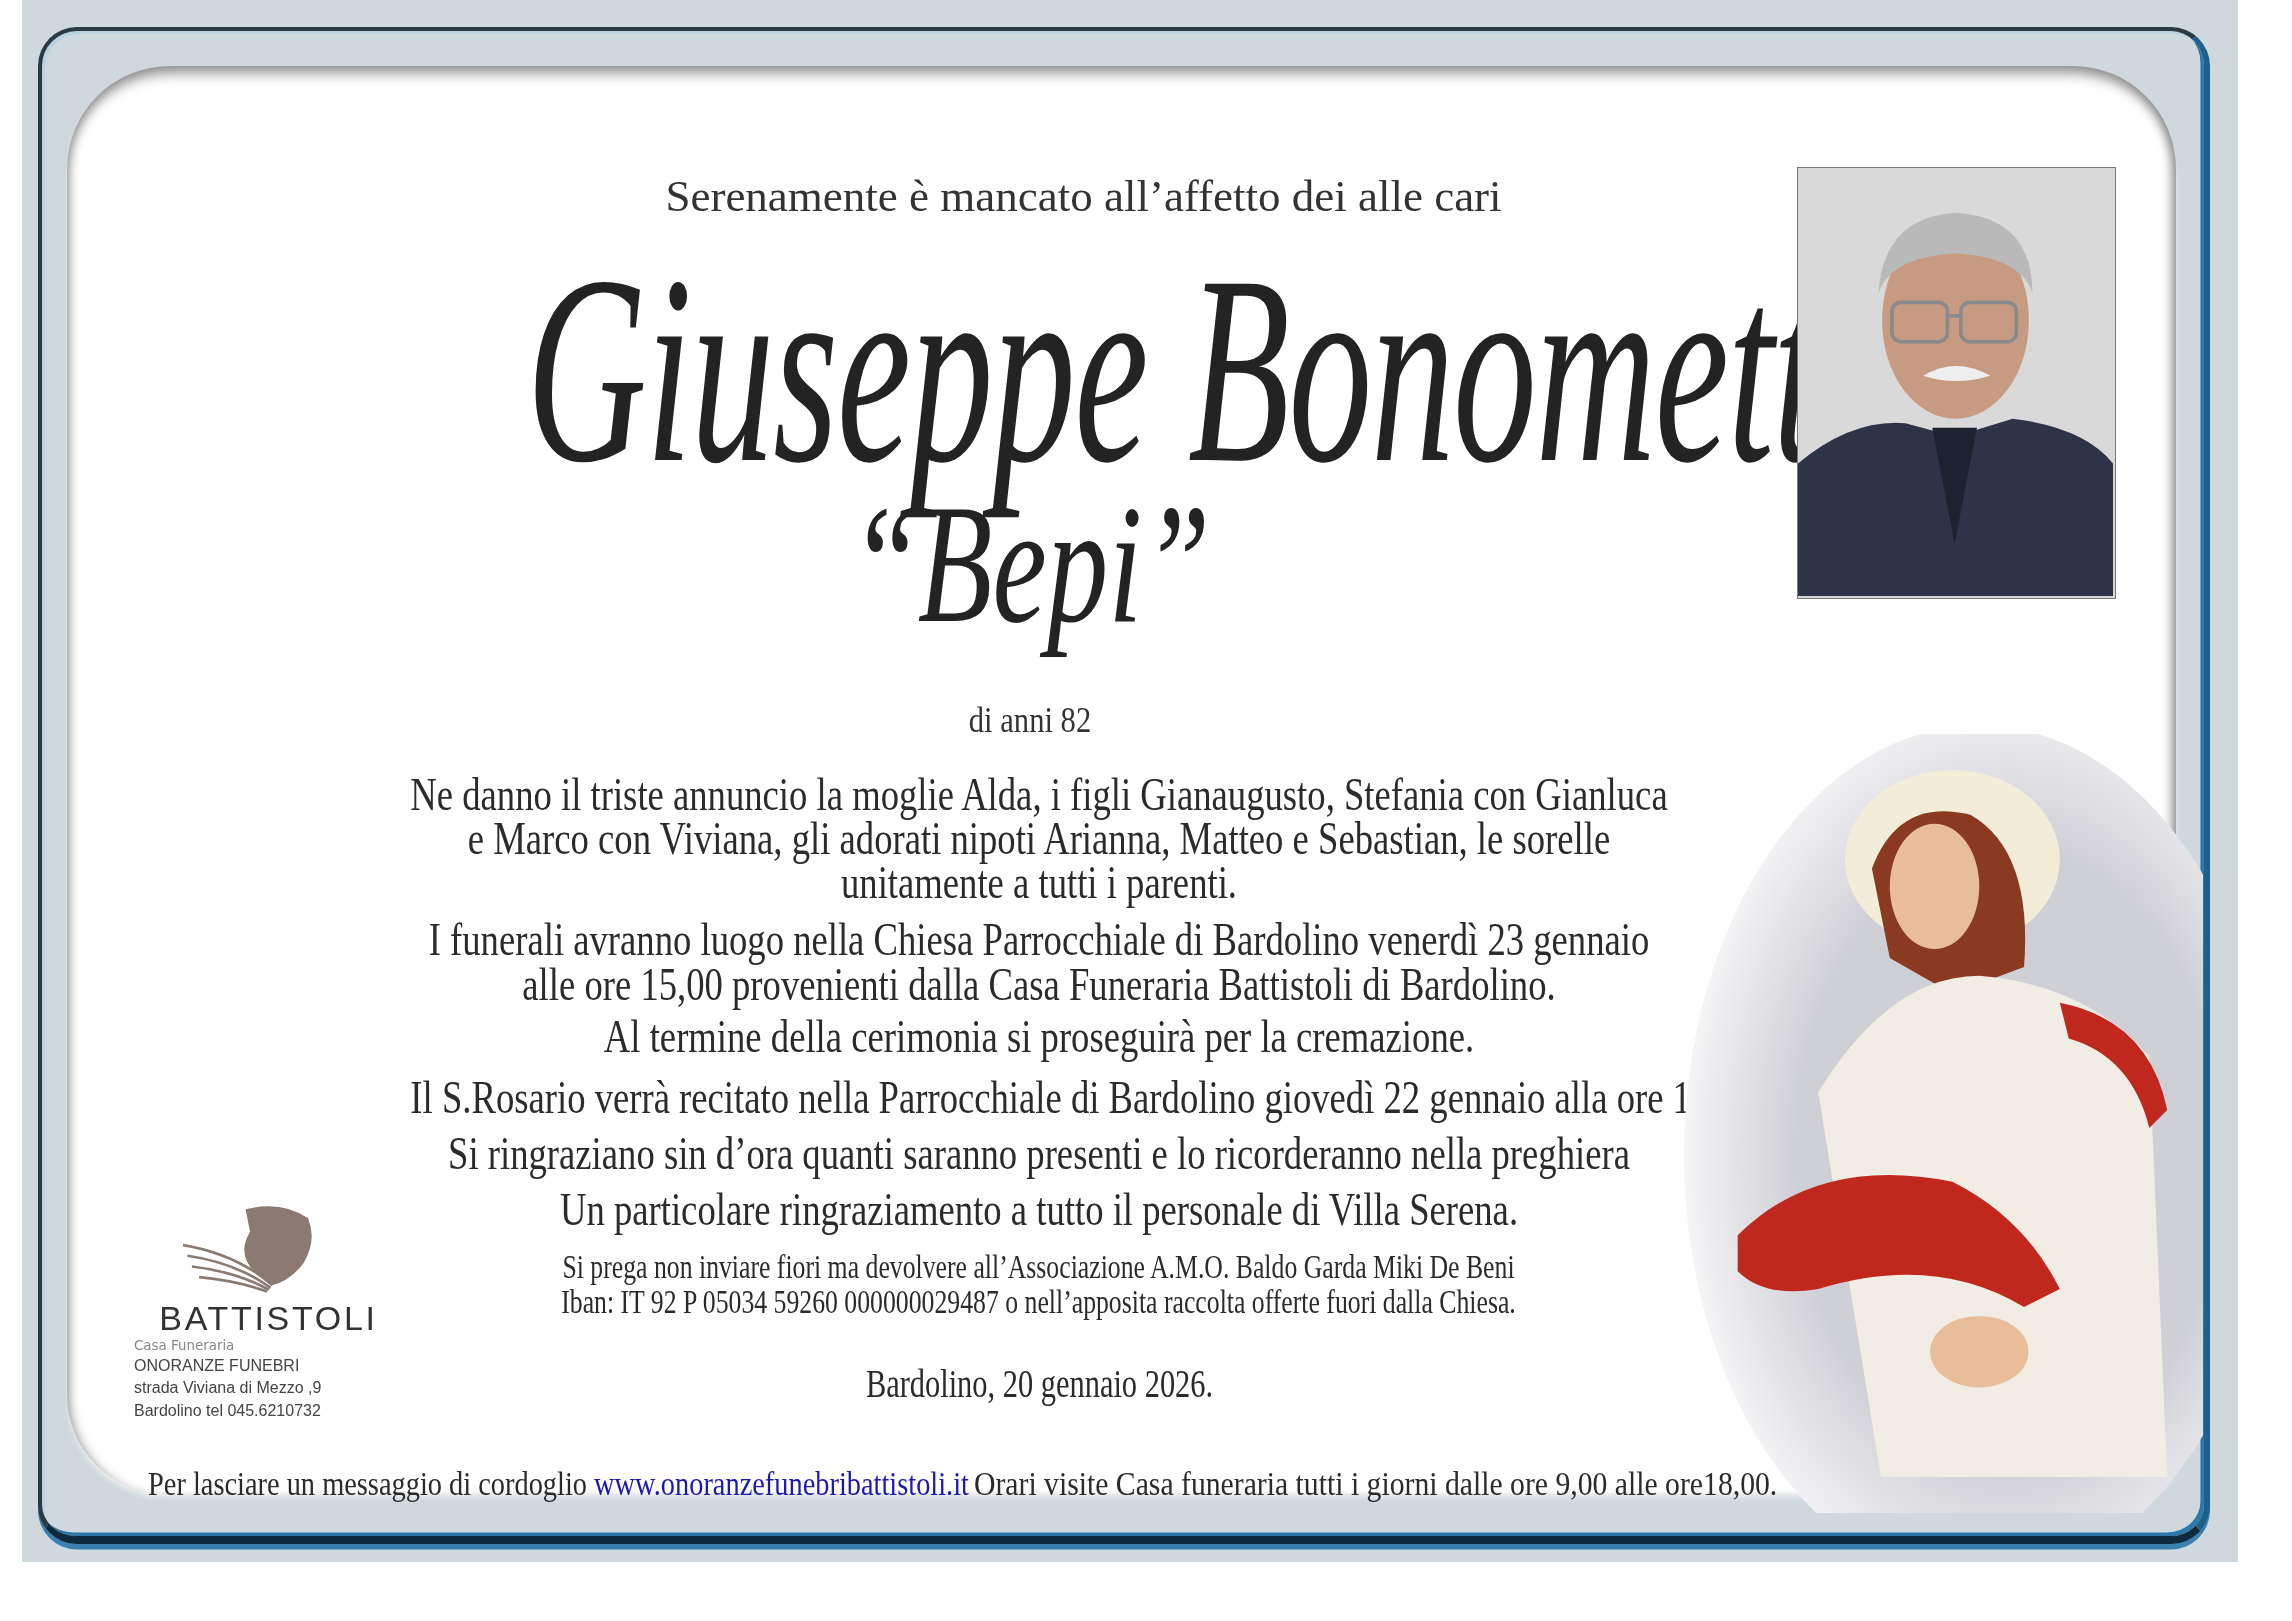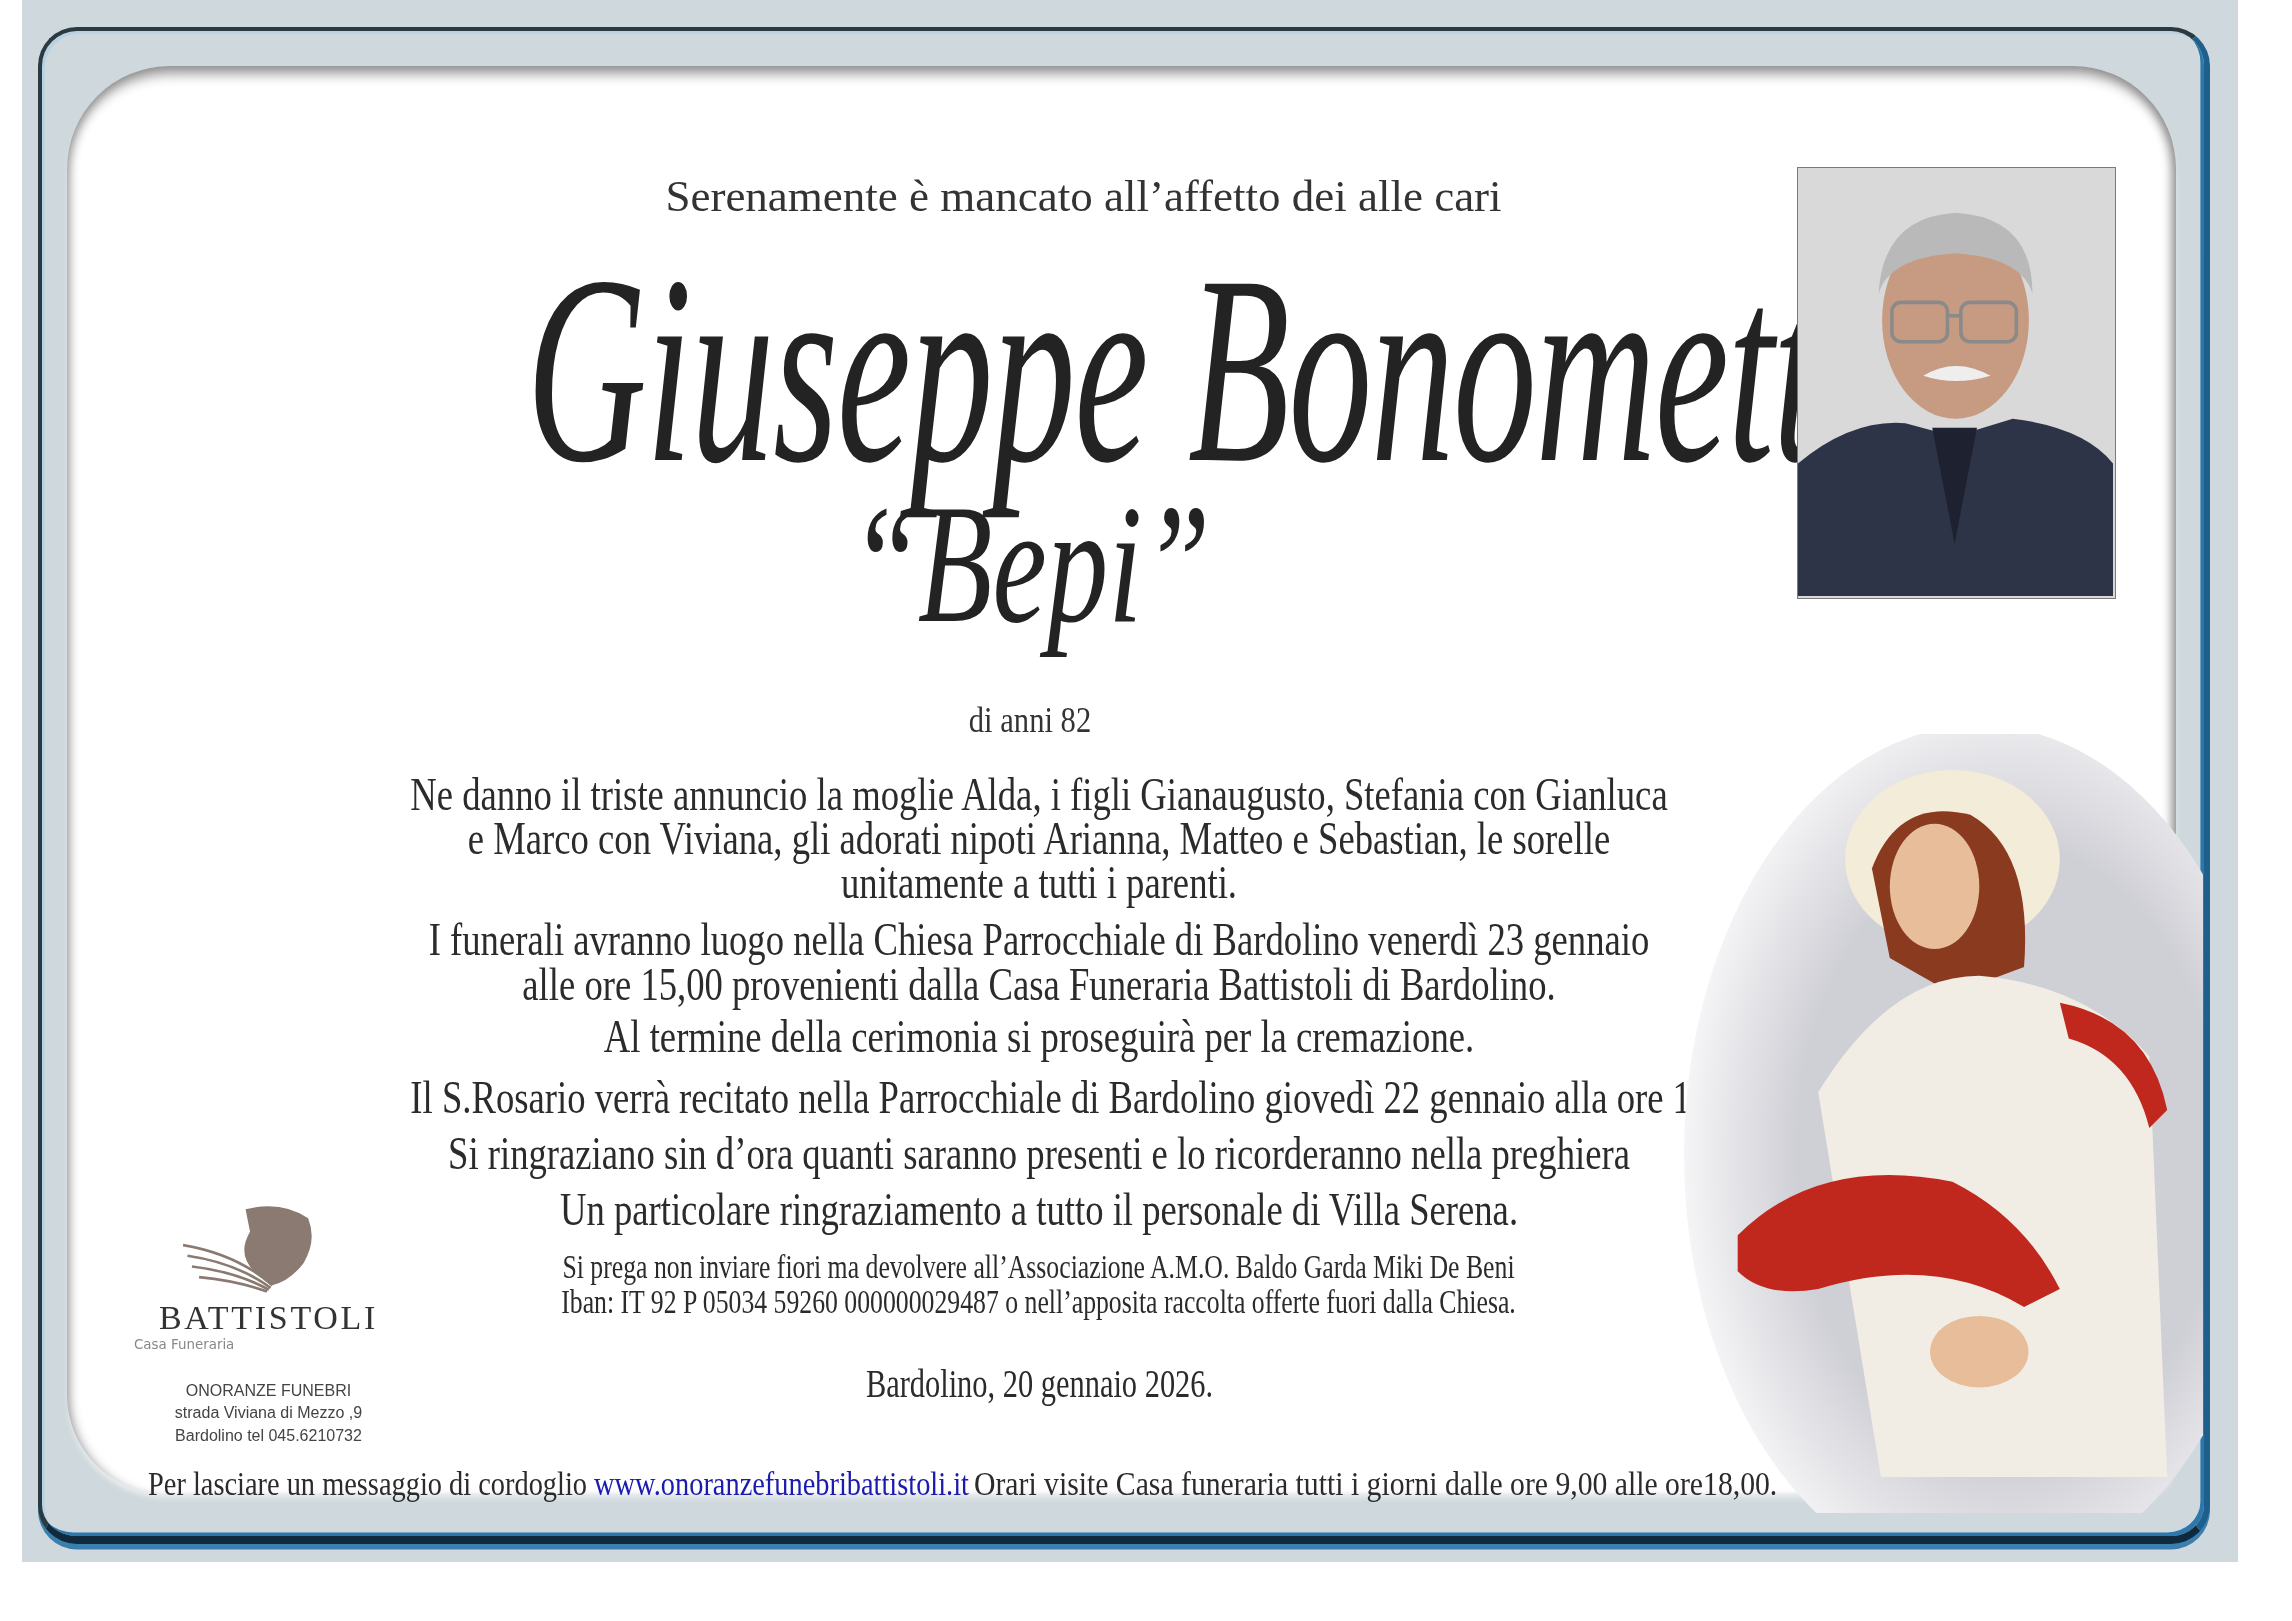--- a/index.html
+++ b/index.html
@@ -95,23 +95,23 @@
 </div>
 
 <div class="logo">
   <svg width="143" height="99" viewBox="0 0 160 110" style="display:block; margin:0 0 0 49px;">
     <path d="M70 10 Q110 0 140 20 Q150 45 135 70 Q120 90 100 95 L80 80 Q60 60 75 35 Z" fill="#8a7a72"></path>
     <path d="M0 50 Q60 60 100 95" stroke="#8a7a72" stroke-width="3" fill="none"></path>
     <path d="M5 62 Q60 70 98 98" stroke="#8a7a72" stroke-width="3" fill="none"></path>
     <path d="M10 74 Q60 80 96 100" stroke="#8a7a72" stroke-width="3" fill="none"></path>
     <path d="M18 86 Q60 90 94 102" stroke="#8a7a72" stroke-width="3" fill="none"></path>
   </svg>
-  <div style="font-family:Liberation Serif, serif; font-size:34px; letter-spacing:2.7px; font-weight:300; text-align:center; color:#333;">BATTISTOLI</div>
+  <div style="font-family:Liberation Sans, sans-serif; font-size:34px; letter-spacing:2.7px; font-weight:300; text-align:center; color:#333;">BATTISTOLI</div>
   <div style="font-family:'DejaVu Sans', sans-serif; font-size:13.4px; color:#888;">Casa Funeraria</div>
-  <div style="font-family:'Liberation Sans', sans-serif; font-size:16px; text-align:center; color:#444; margin-top:28px; line-height:22.4px;">
+  <div style="font-family:'Liberation Sans', sans-serif; font-size:16px; color:#444; margin-top:2px; line-height:22.4px;">
     <div>ONORANZE FUNEBRI</div>
     <div>strada Viviana di Mezzo ,9</div>
     <div>Bardolino  tel  045.6210732</div>
   </div>
 </div>
 
 <div class="footer-left">
   <span>Per lasciare un messaggio di cordoglio</span>
   <a>www.onoranzefunebribattistoli.it</a>
 </div>

